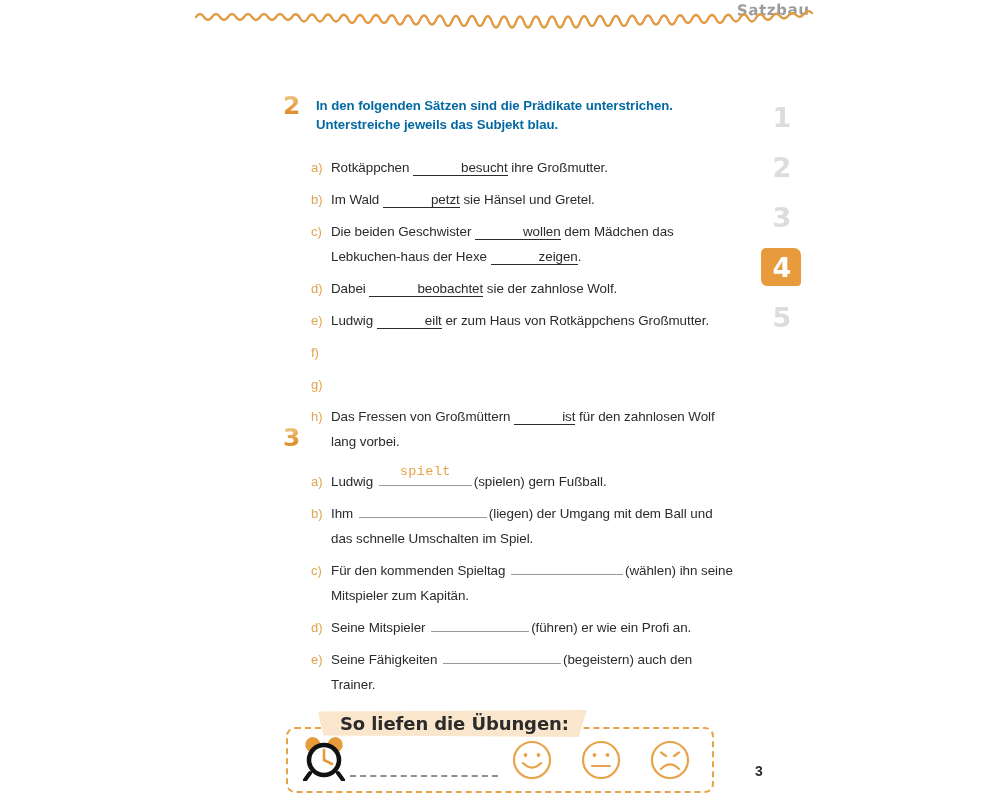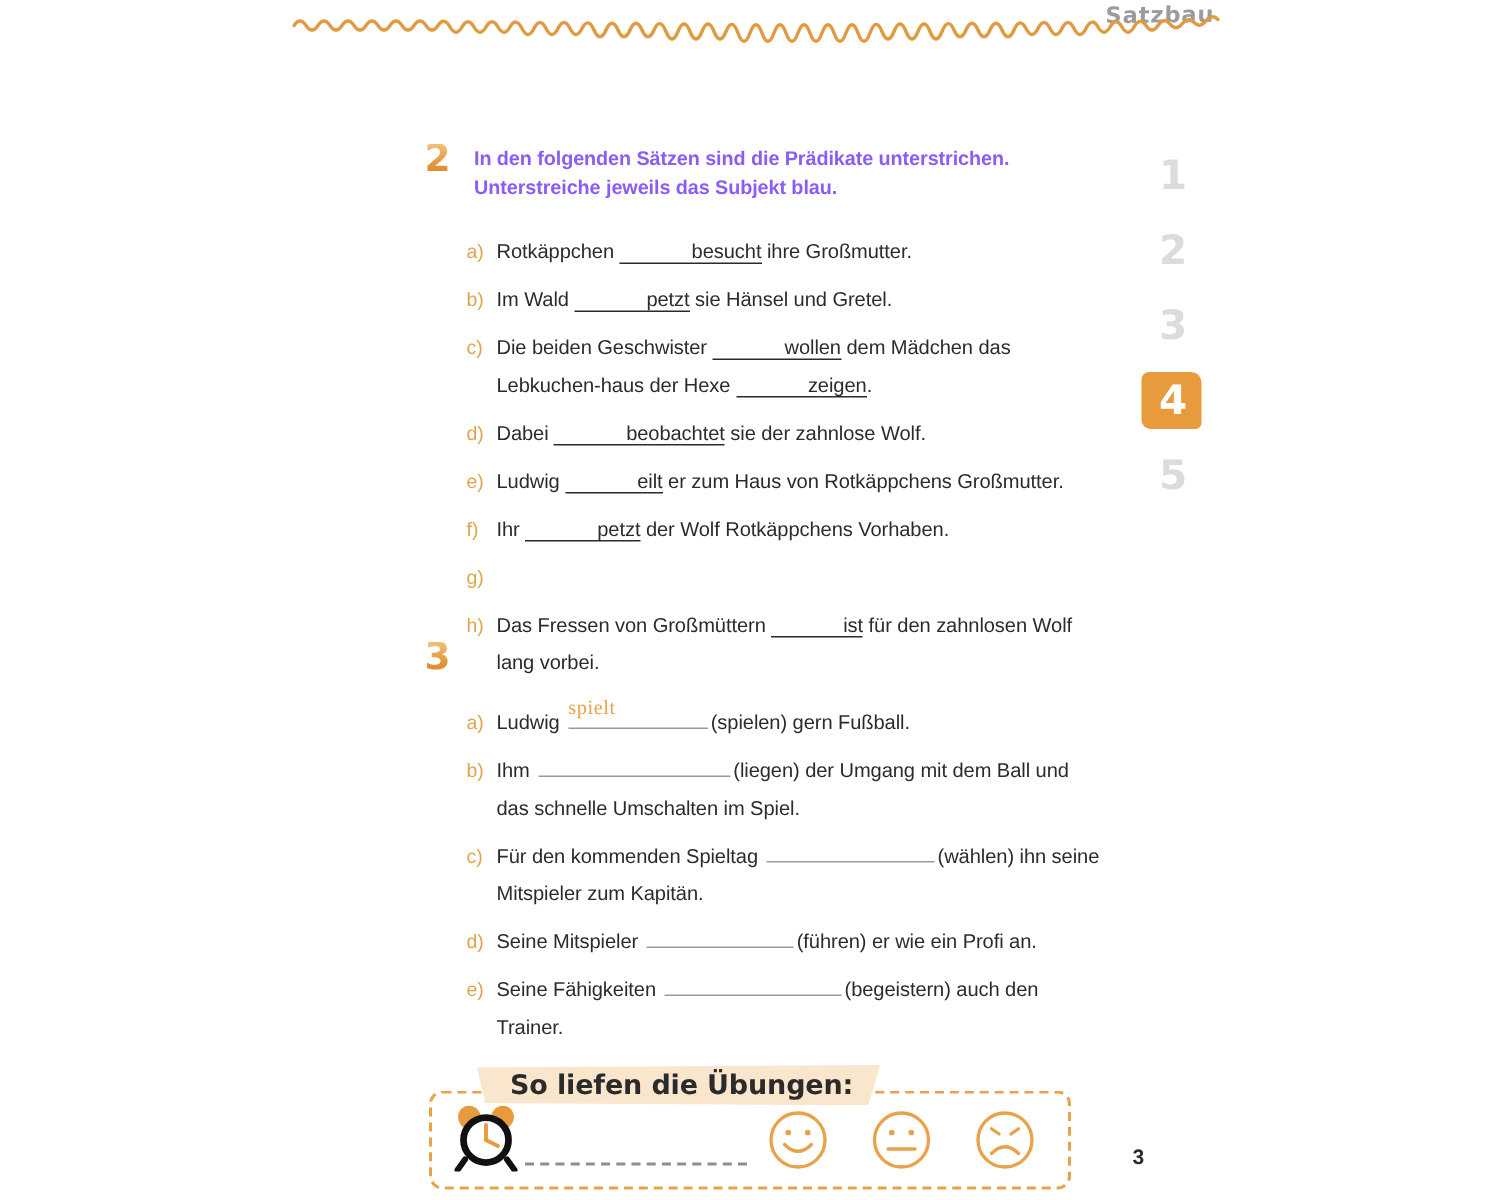--- a/index.html
+++ b/index.html
@@ -94,21 +94,21 @@
     line-height: 20px;
     background: linear-gradient(180deg, #eec27a 0%, #e2973a 65%, #d98c2c 100%);
     -webkit-background-clip: text;
     background-clip: text;
     color: transparent;
   }
   .ex-instruction {
     font-size: 13.2px;
     font-weight: 700;
     line-height: 19px;
-    color: #8b5cf6;
+    color: #0369a1;
     letter-spacing: -0.05px;
   }
 
   .ex-items {
     margin-top: 21px;
     margin-left: 28px;
   }
   .ex-item {
     display: flex;
     align-items: flex-start;
@@ -141,21 +141,22 @@
     border-bottom: 1px solid #9a9a9a;
     vertical-align: baseline;
     height: 16px;
     margin: 0 2px;
     position: relative;
   }
   .blank .answer {
     position: absolute;
     left: 0; right: 0;
     bottom: 1px;
-    font-family: Liberation Serif, serif;
+    text-align: center;
+    font-family: Liberation Mono, monospace;
     font-size: 13.5px;
     color: #e8a24a;
     letter-spacing: 0.4px;
   }
 
   
   #assessment-box {
     position: absolute;
     left: 286px;
     top: 727px;
@@ -273,21 +274,20 @@
       <div class="item-text"><span>Dabei </span><u>beobachtet</u><span> sie der zahnlose Wolf.</span></div>
     </div>
 
     <div class="ex-item">
       <div class="item-letter">e)</div>
       <div class="item-text"><span>Ludwig </span><u>eilt</u><span> er zum Haus von Rotkäppchens Großmutter.</span></div>
     </div>
 
     <div class="ex-item">
       <div class="item-letter">f)</div>
-      <div class="item-text"><span>Ihr </span><u>petzt</u><span> der Wolf Rotkäppchens Vorhaben.</span></div>
     </div>
 
     <div class="ex-item">
       <div class="item-letter">g)</div>
     </div>
 
     <div class="ex-item">
       <div class="item-letter">h)</div>
       <div class="item-text"><span>Das Fressen von Großmüttern </span><u>ist</u><span> für den zahnlosen Wolf lang vorbei.</span></div>
     </div>

